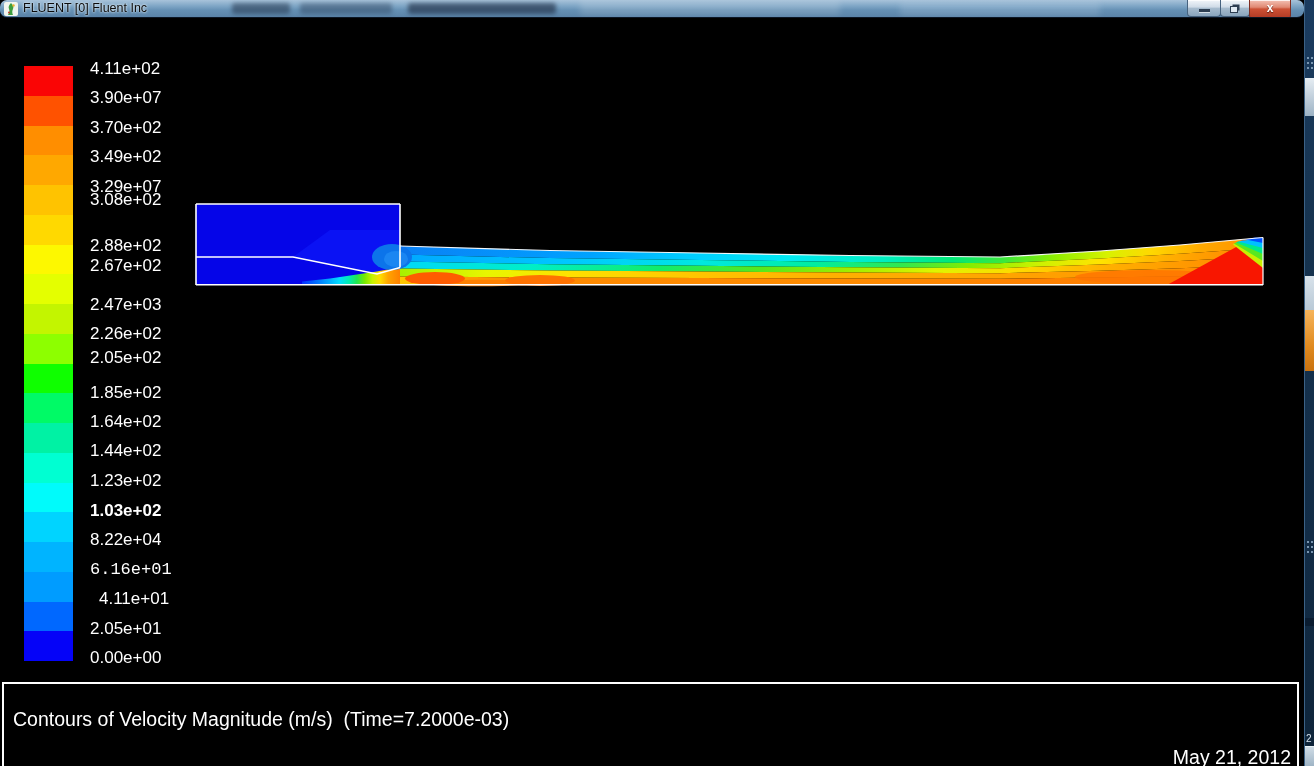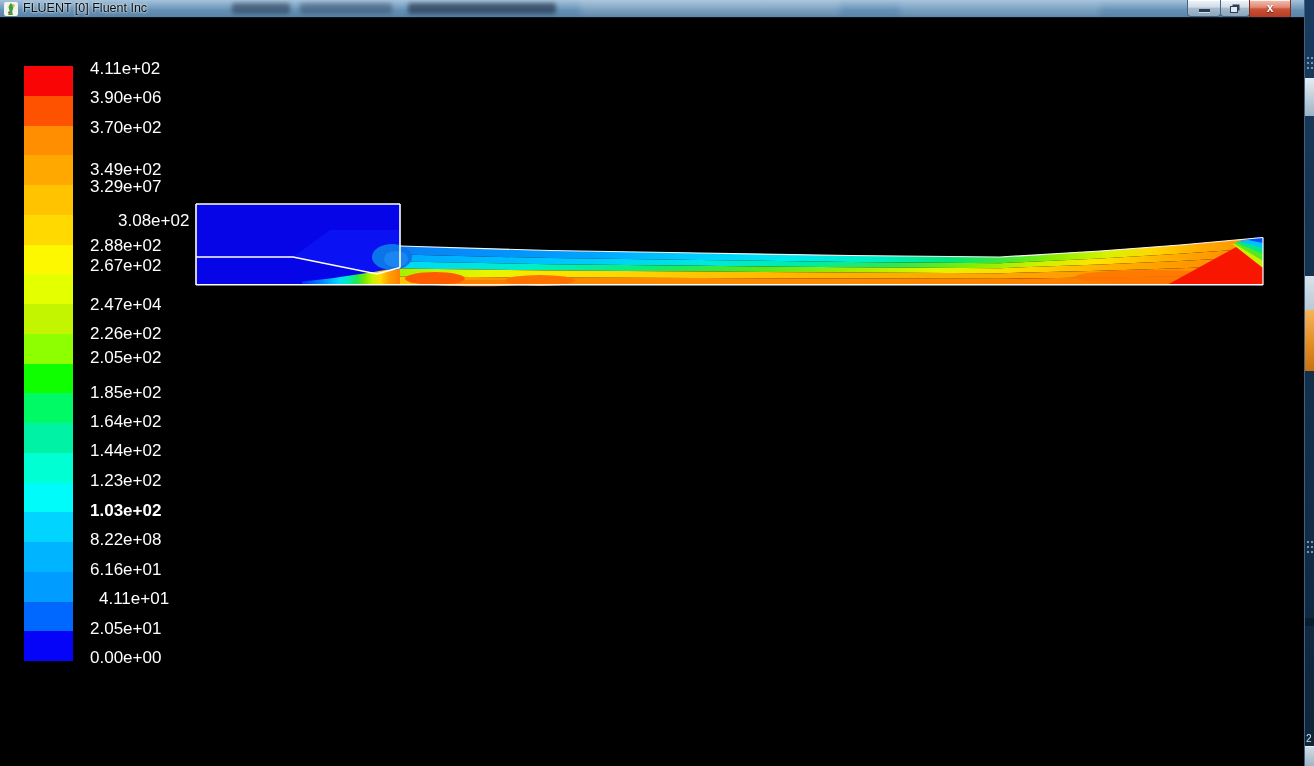--- a/index.html
+++ b/index.html
@@ -3,21 +3,21 @@
 <meta charset="utf-8">
 <style>
   * { margin:0; padding:0; box-sizing:border-box; }
   html,body { width:1314px; height:766px; background:#000; overflow:hidden;
               font-family:"Liberation Sans", sans-serif; }
   .screen { position:absolute; left:0; top:0; width:1314px; height:766px; background:#000; }
 
   
   .titlebar { position:absolute; left:0; top:0; width:1304px; height:18px;
     background:linear-gradient(180deg,#a8c3da 0%,#7fa6c6 35%,#6590b4 60%,#5a83a8 100%);
-    border-bottom:1px solid #0c1624; overflow:hidden; }
+    border-bottom:1px solid #0c1624; overflow:hidden;border-radius:7px; }
   .smudge { position:absolute; top:3px; height:11px; border-radius:3px; filter:blur(2px); }
   .sm1 { left:232px; width:58px;  background:rgba(23,34,54,.45); }
   .sm2 { left:300px; width:92px;  background:rgba(30,44,66,.35); }
   .sm3 { left:408px; width:148px; background:rgba(20,30,50,.55); }
   .sm4 { left:580px; width:260px; height:14px; top:1px; background:rgba(255,255,255,.14); filter:blur(3px); }
   .sm5 { left:900px; width:200px; height:14px; top:2px; background:rgba(210,230,245,.18); filter:blur(3px); }
   .app-icon { position:absolute; left:4px; top:2px; width:14px; height:14px; }
   .win-title { position:absolute; left:23px; top:1px; font-size:12.5px; color:#0b0b0b;
     text-shadow:0 0 3px rgba(235,245,252,.9), 0 0 2px rgba(235,245,252,.9); white-space:pre; }
 
@@ -120,37 +120,37 @@
         <div class="band" style="background: rgb(0, 255, 210);"></div>
         <div class="band" style="background: rgb(0, 251, 251);"></div>
         <div class="band" style="background: rgb(0, 212, 255);"></div>
         <div class="band" style="background: rgb(0, 180, 255);"></div>
         <div class="band" style="background: rgb(0, 156, 255);"></div>
         <div class="band" style="background: rgb(0, 104, 255);"></div>
         <div class="band" style="background: rgb(5, 3, 248);"></div>
       </div>
     <div class="legend-labels">
         <div class="lv" style="top: -6px;">4.11e+02</div>
-        <div class="lv" style="top: 23.45px;">3.90e+06</div>
+        <div class="lv" style="top: 23.45px;">3.90e+07</div>
         <div class="lv" style="top: 52.9px;">3.70e+02</div>
-        <div class="lv" style="top: 95px;">3.49e+02</div>
+        <div class="lv" style="top: 82px;">3.49e+02</div>
         <div class="lv" style="top: 111.8px;">3.29e+07</div>
-        <div class="lv" style="top: 146px; margin-left: 28px;">3.08e+02</div>
+        <div class="lv" style="top: 125px;">3.08e+02</div>
         <div class="lv" style="top: 170.7px;">2.88e+02</div>
         <div class="lv" style="top: 191px;">2.67e+02</div>
-        <div class="lv" style="top: 229.6px;">2.47e+04</div>
+        <div class="lv" style="top: 229.6px;">2.47e+03</div>
         <div class="lv" style="top: 259.05px;">2.26e+02</div>
         <div class="lv" style="top: 283px;">2.05e+02</div>
         <div class="lv" style="top: 317.95px;">1.85e+02</div>
         <div class="lv" style="top: 347.4px;">1.64e+02</div>
         <div class="lv" style="top: 376px;">1.44e+02</div>
         <div class="lv" style="top: 406.3px;">1.23e+02</div>
         <div class="lv" style="top: 435.75px; font-weight: bold;">1.03e+02</div>
-        <div class="lv" style="top: 465.2px;">8.22e+08</div>
-        <div class="lv" style="top: 494.65px;">6.16e+01</div>
+        <div class="lv" style="top: 465.2px;">8.22e+04</div>
+        <div class="lv" style="top: 494.65px; font-family: Liberation Mono, monospace;">6.16e+01</div>
         <div class="lv" style="top: 524.1px; margin-left: 9px;">4.11e+01</div>
         <div class="lv" style="top: 553.55px;">2.05e+01</div>
         <div class="lv" style="top: 583px;">0.00e+00</div>
       </div>
   </div>
 
   <svg class="contour" viewBox="0 0 1314 766">
     <defs>
       <linearGradient id="g1" gradientUnits="userSpaceOnUse" x1="400" y1="0" x2="1263" y2="0">
         <stop offset="0" stop-color="#0a80f5"></stop>
@@ -270,20 +270,27 @@
       <path d="M196,204 H400"></path>
       <path d="M196,204 V285"></path>
       <path d="M400,204 V267.5"></path>
       <path d="M196,257 H293 L377,274 L400,267.5"></path>
       <path d="M196,284.7 H1263" stroke-width="1.5"></path>
       <path d="M1263,237.5 V285" stroke-width="1.2"></path>
       <path d="M400,246 L550,250.5 L700,253 L850,255.5 L1000,257 L1100,251 L1180,245 L1263,237.5" stroke-width="1.2" opacity="0.95"></path>
     </g>
   </svg>
 
+  <div class="caption">
+    <div class="cap-title">Contours of Velocity Magnitude (m/s)  (Time=7.2000e-03)</div>
+    <div class="cap-right">
+      <div>May 21, 2012</div>
+      
+    </div>
+  </div>
 
   <div class="sidestrip">
     <div class="grip grip1">
         <i></i>
         <i></i>
         <i></i>
       </div>
     <div class="blockA silver1"></div>
     <div class="blockA silver2"></div>
     <div class="blockA orange1"></div>

